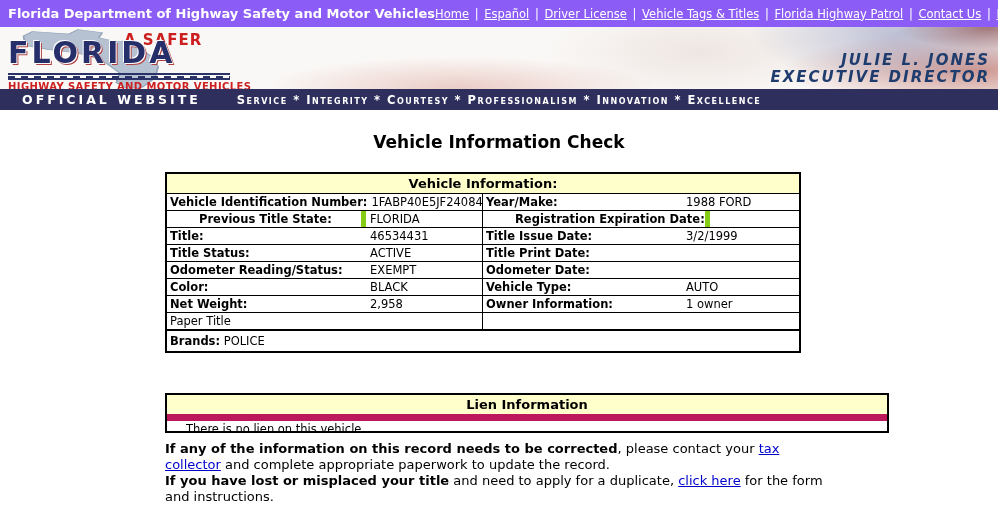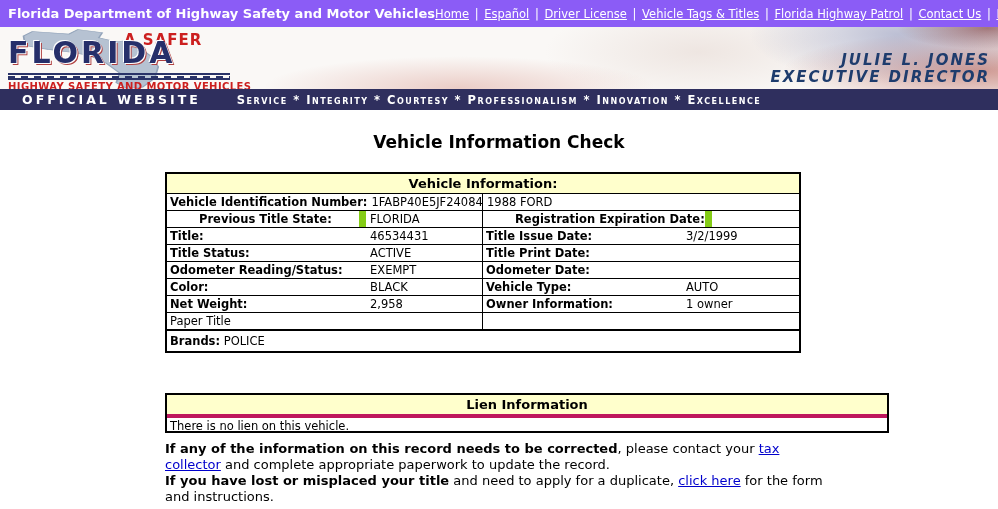--- a/index.html
+++ b/index.html
@@ -52,30 +52,30 @@
   
   .vtable { margin:20px 0 0 165px; width:636px; border:2px solid #000; background:#fff; }
   .thead { background:#ffffcc; text-align:center; font-weight:bold; font-size:13px;
     height:19px; line-height:19px; }
   .vrow { display:flex; border-top:1px solid #000; height:17px; font-size:11.5px;
     line-height:16px; }
   .half { width:50%; display:flex; overflow:hidden; }
   .half.l { border-right:1px solid #000; }
   .cl { font-weight:bold; padding-left:3px; white-space:nowrap; }
   .cl.aligned, .cl.divided { min-width:199px; }
-  .cl.divided { border-right:7px solid #84cc16;padding-left:32px; }
+  .cl.divided { border-right:5px solid #84cc16;padding-left:32px; }
   .cl.plain { font-weight:normal; }
   .cv { padding-left:4px; white-space:nowrap; }
   .brandsrow { border-top:2px solid #000; height:22px; font-size:11.5px; line-height:18px;
     padding:1px 0 0 3px; }
   .brandsrow .bl { font-weight:bold; }
 
   .ltable { margin:40px 0 0 165px; width:724px; border:2px solid #000; background:#fff; }
-  .lrow { border-top:4px solid #be185d; font-size:11.5px; height:17px; line-height:16px;
-    padding-left:3px; }
+  .lrow { border-top:7px solid #be185d; font-size:11.5px; height:17px; line-height:16px;
+    padding-left:19px; }
 
   
   .notes { margin:8px 0 0 165px; width:670px; font-size:13px; line-height:16px; color:#000; }
   .note .b { font-weight:bold; }
   .note a { color:#0000cc; text-decoration:underline; cursor:pointer; }
 </style>
 </head>
 <body>
 
 <div class="topbar">
@@ -108,20 +108,21 @@
 
 <div class="vtable">
   <div class="thead">Vehicle Information:</div>
   <div>
       <div class="vrow">
         <div class="half l">
           <span class="cl inline">Vehicle Identification Number:</span>
           <span class="cv">1FABP40E5JF240849</span>
         </div>
         <div class="half r">
+          <span class="cl aligned">Year/Make:</span>
           <span class="cv">1988 FORD</span>
         </div>
       </div>
       <div class="vrow">
         <div class="half l">
           <span class="cl divided">Previous Title State:</span>
           <span class="cv">FLORIDA</span>
         </div>
         <div class="half r">
           <span class="cl divided">Registration Expiration Date:</span>

